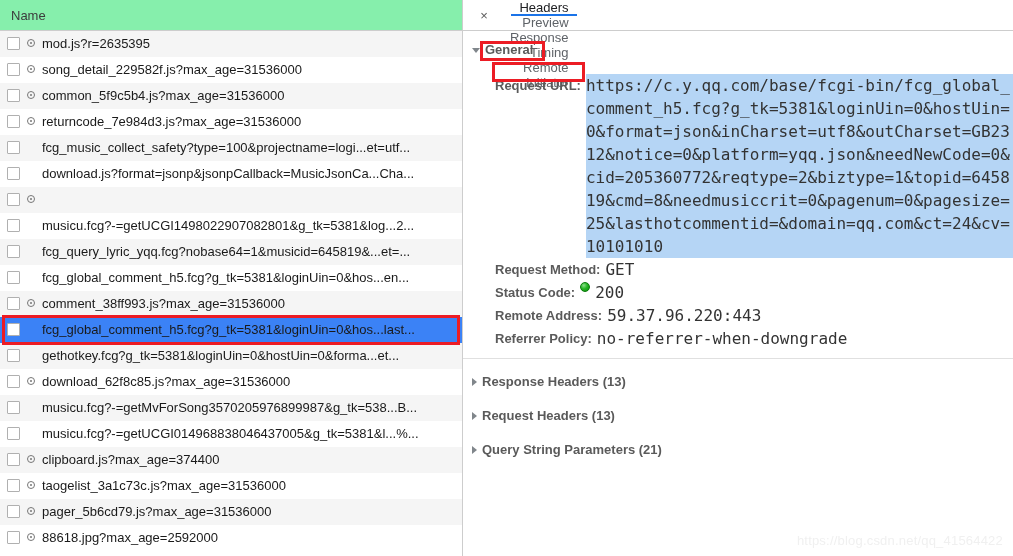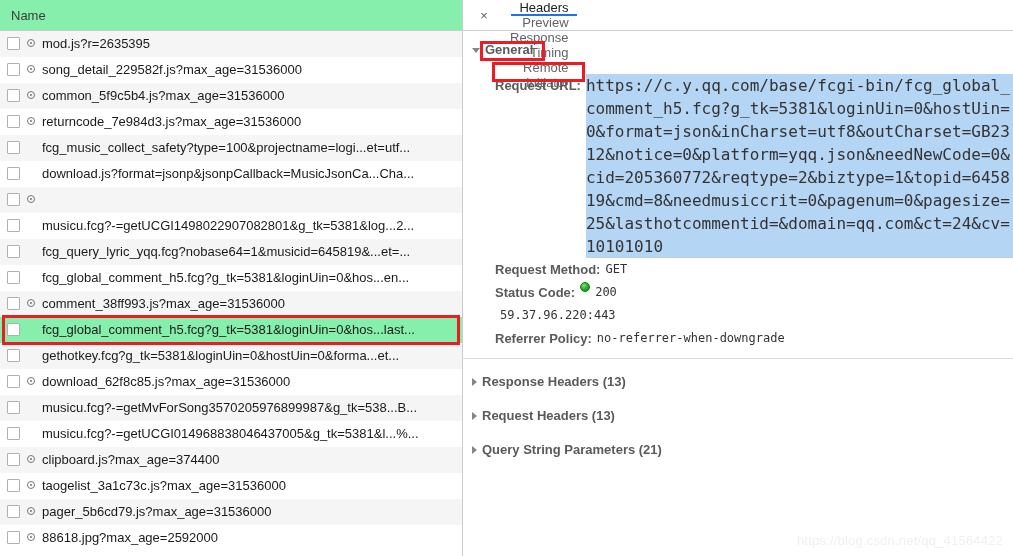--- a/index.html
+++ b/index.html
@@ -66,21 +66,21 @@
     display: flex;
     align-items: center;
     padding-left: 7px;
     white-space: nowrap;
     overflow: hidden;
     font-size: 13px;
     color: #1a1a1a;
     border-bottom: 1px solid transparent;
   }
   .req-row.alt { background: #f5f5f5; }
-  .req-row.selected { background: #86efac; }
+  .req-row.selected { background: #3b82f6; }
   .row-check {
     width: 13px;
     height: 13px;
     min-width: 13px;
     box-sizing: border-box;
     border: 1px solid #b0b0b0;
     background: #ffffff;
     border-radius: 1px;
     margin-right: 6px;
   }
@@ -208,21 +208,21 @@
     align-items: flex-start;
   }
   .kv-key {
     font-weight: bold;
     color: #5a5a5a;
     white-space: nowrap;
     flex-shrink: 0;
   }
   .kv-val {
     font-family: "DejaVu Sans Mono", monospace;
-    font-size: 12px;
+    font-size: 16px;
     color: #333333;
     margin-left: 5px;
     word-break: break-all;
   }
   #url-row {
     position: relative;
   }
   #url-value {
     display: block;
     width: 506px;
@@ -433,20 +433,21 @@
           <span class="kv-val">GET</span>
         </div>
 
         <div class="kv-row">
           <span class="kv-key">Status Code:</span>
           <span class="status-dot"></span>
           <span class="kv-val" style="margin-left:0">200</span>
         </div>
 
         <div class="kv-row">
+          <span class="kv-key">Remote Address:</span>
           <span class="kv-val">59.37.96.220:443</span>
         </div>
 
         <div class="kv-row">
           <span class="kv-key">Referrer Policy:</span>
           <span class="kv-val">no-referrer-when-downgrade</span>
         </div>
 
       </div>
 

